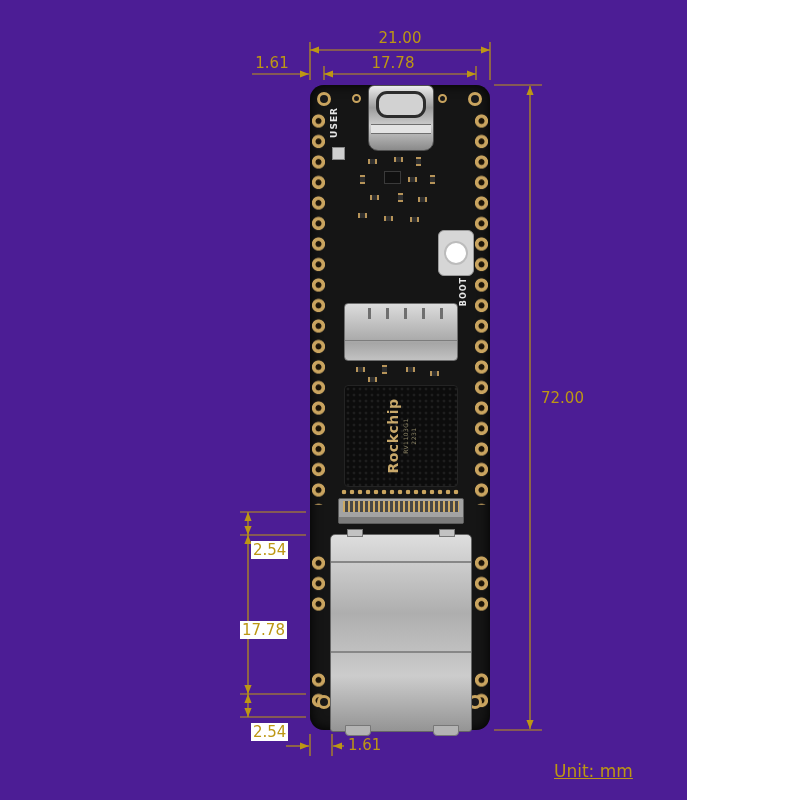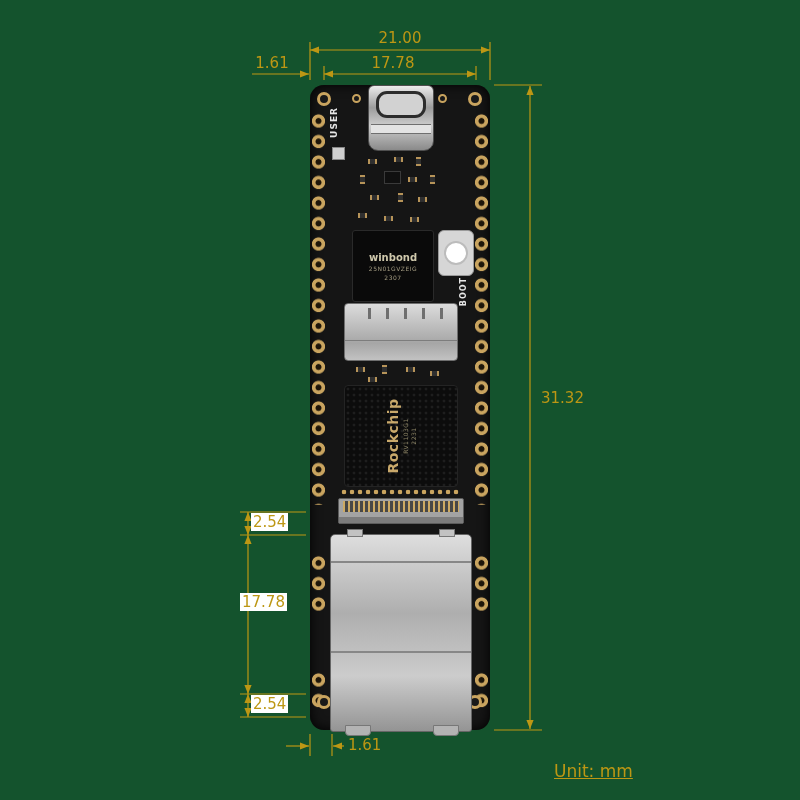--- a/index.html
+++ b/index.html
@@ -1,21 +1,21 @@
 <!DOCTYPE html>
 <html><head>
 <meta charset="utf-8">
 <style>
   html,body{margin:0;padding:0;background:#ffffff;}
-  .stage{position:relative;width:800px;height:800px;background:#14532d;overflow:hidden;
+  .stage{position:relative;width:687px;height:800px;background:#4c1d95;overflow:hidden;
          font-family:"DejaVu Sans",sans-serif;}
   svg.dimsvg{position:absolute;left:0;top:0;}
 
   .dim{position:absolute;color:#bd9714;font-size:15px;line-height:18px;white-space:nowrap;}
-  .dim.bg{background:#ffffff;padding:0 2px;}
+  .dim.bg{background:#ffffff;padding:0 2px;margin-top:28px;}
   .dim.c{text-align:center;}
   .unit{position:absolute;color:#bd9714;font-size:17px;}
 
   
   .board{position:absolute;left:310px;top:85px;width:180px;height:645px;
          background:#151515;border-radius:14px;box-shadow:inset 0 0 12px #000;}
   .pads{position:absolute;width:15px;background-repeat:repeat-y;background-size:15px 20.5px;
         background-image:radial-gradient(circle at 7.5px 10px,
           #1d1509 0px,#1d1509 2.6px,#c9a45f 3.4px,#c9a45f 6.2px,rgba(0,0,0,0) 7px);}
   .hole{position:absolute;width:8px;height:8px;border-radius:50%;
@@ -124,21 +124,21 @@
       <line x1="248" y1="535" x2="248" y2="694" marker-start="url(#arr)" marker-end="url(#arr)"></line>
       <line x1="248" y1="694" x2="248" y2="717" marker-start="url(#arr)" marker-end="url(#arr)"></line>
       <line x1="286" y1="746" x2="309" y2="746" marker-end="url(#arr)"></line>
       <line x1="333" y1="746" x2="344" y2="746" marker-start="url(#arr)"></line>
     </g>
   </svg>
 
   <span class="dim c" style="left:368px;top:29px;width:64px;">21.00</span>
   <span class="dim c" style="left:361px;top:54px;width:64px;">17.78</span>
   <span class="dim c" style="left:246px;top:54px;width:52px;">1.61</span>
-  <span class="dim" style="left:541px;top:389px;">31.32</span>
+  <span class="dim" style="left:541px;top:389px;">72.00</span>
   <span class="dim bg" style="left:251px;top:513px;">2.54</span>
   <span class="dim bg" style="left:240px;top:593px;">17.78</span>
   <span class="dim bg" style="left:251px;top:695px;">2.54</span>
   <span class="dim" style="left:348px;top:736px;">1.61</span>
 
   <div class="board">
 
     <div class="pads" style="left:1px;top:26px;height:394px;"></div>
     <div class="pads" style="left:164px;top:26px;height:394px;"></div>
     <div class="pads" style="left:1px;top:468px;height:62px;"></div>
@@ -168,25 +168,20 @@
     <div class="mini-ic" style="left:74px;top:86px;width:15px;height:11px;"></div>
     <div class="smd" style="left:98px;top:92px;"></div>
     <div class="smd v" style="left:120px;top:90px;"></div>
     <div class="smd" style="left:60px;top:110px;"></div>
     <div class="smd v" style="left:88px;top:108px;"></div>
     <div class="smd" style="left:108px;top:112px;"></div>
     <div class="smd" style="left:48px;top:128px;"></div>
     <div class="smd" style="left:74px;top:131px;"></div>
     <div class="smd" style="left:100px;top:132px;"></div>
 
-    <div class="flash">
-      <span class="brand">winbond</span>
-      <span class="tiny">25N01GVZEIG</span>
-      <span class="tiny">2307</span>
-    </div>
 
     <div class="boot">
       <div class="cap"></div>
     </div>
     <span class="vtext" style="position:absolute;left:149px;top:192px;font-size:8px;">BOOT</span>
 
     <div class="sd">
       <div class="sd-springs"></div>
       <div class="sd-seam"></div>
     </div>

